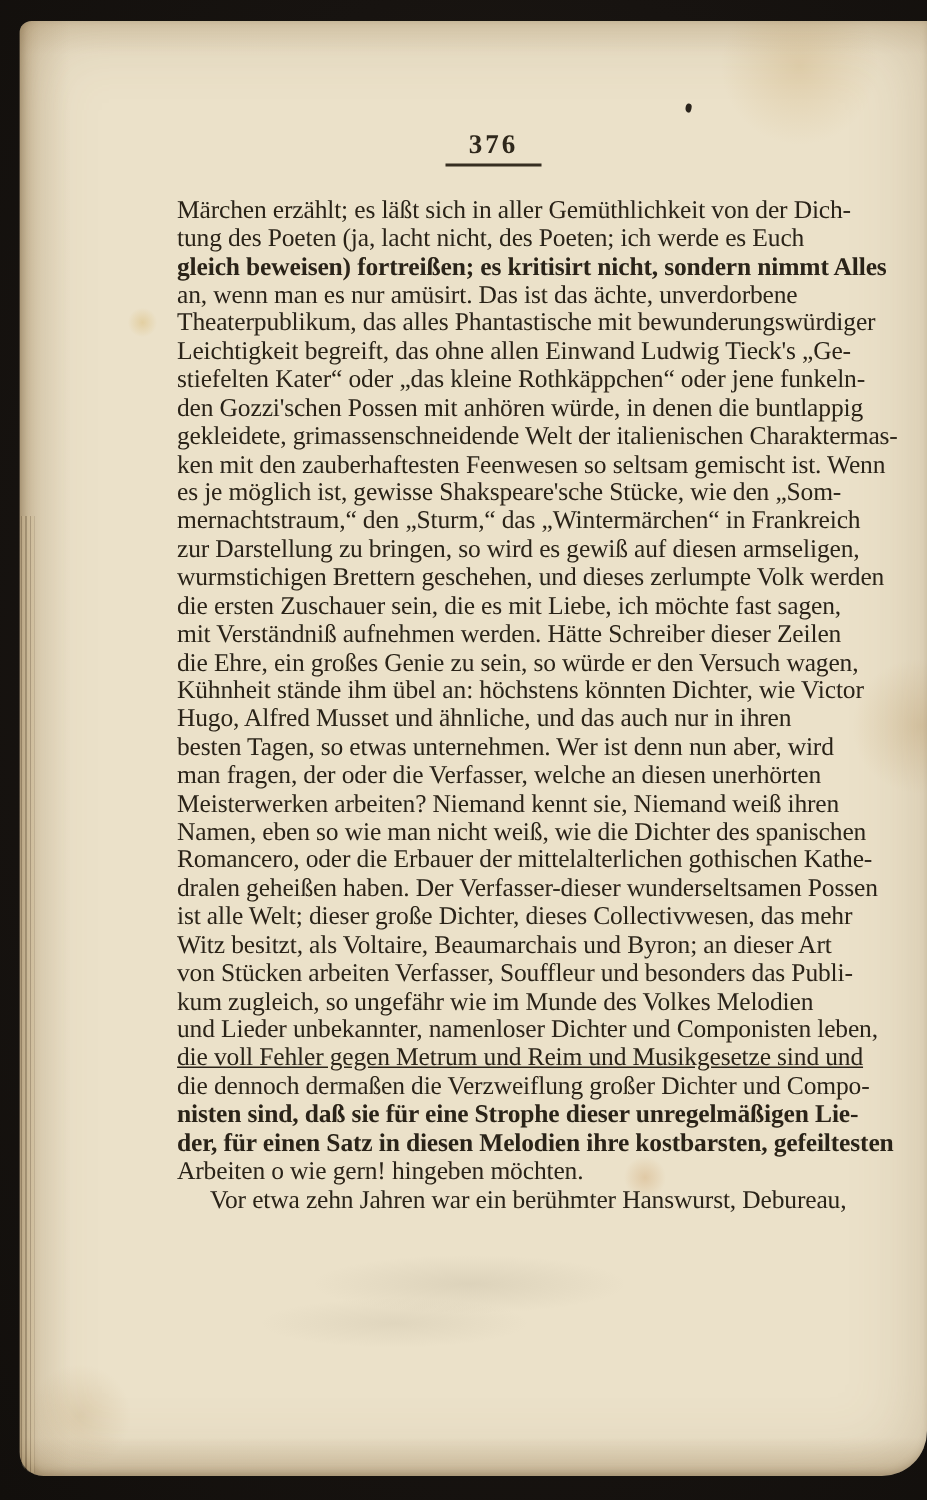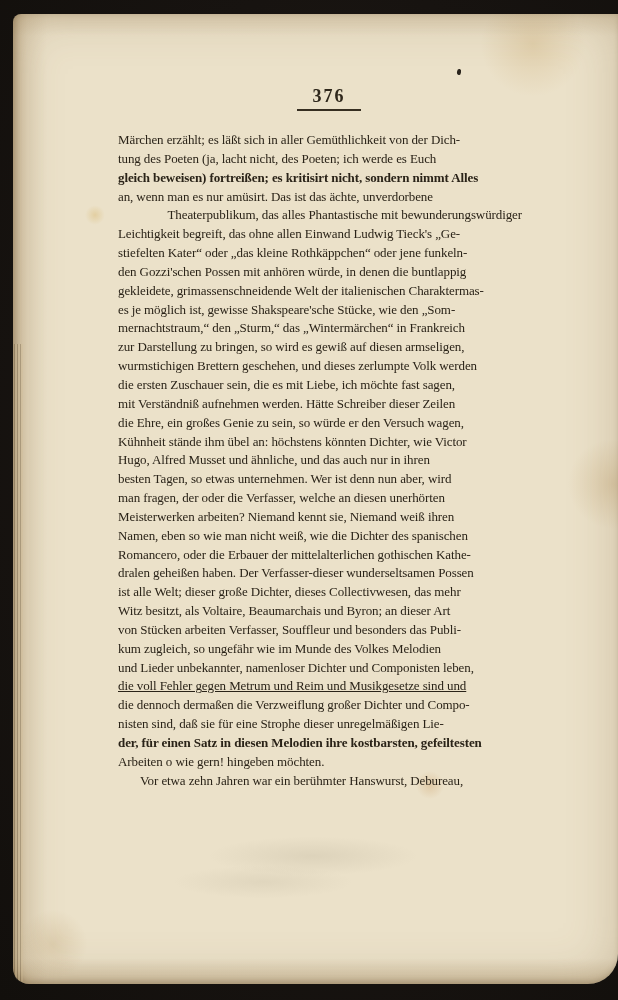--- a/index.html
+++ b/index.html
@@ -37,21 +37,21 @@
   .page-number{
     display:inline-block;position:relative;left:9px;
     font-size:18px;letter-spacing:2px;color:#2f281c;font-weight:bold;
   }
   .page-rule{
     position:relative;left:9px;width:64px;height:0;
     border-top:2px solid #362e21;margin:2px auto 0;
   }
   .text-block{
     position:absolute;left:105px;top:117px;width:404px;
-    font-size:13px;line-height:18.85px;color:#2a2318;
+    font-size:17px;line-height:18.85px;color:#2a2318;
     letter-spacing:-0.1px;
   }
   .line{white-space:nowrap;}
   .line.indent{padding-left:22px;}
   .ink-speck{
     position:absolute;left:444px;top:55px;width:4px;height:6px;
     background:#2a241c;border-radius:50% 50% 40% 60%;transform:rotate(12deg);
   }
 </style>
 </head>
@@ -66,20 +66,21 @@
   <div class="text-block">
       <div class="line" style="word-spacing: 0px;">Märchen erzählt; es läßt sich in aller Gemüthlichkeit von der Dich-</div>
       <div class="line" style="word-spacing: 0px;">tung des Poeten (ja, lacht nicht, des Poeten; ich werde es Euch</div>
       <div class="line" style="word-spacing: 0px; font-weight: bold;">gleich beweisen) fortreißen; es kritisirt nicht, sondern nimmt Alles</div>
       <div class="line" style="word-spacing: 0px;">an, wenn man es nur amüsirt.  Das ist das ächte, unverdorbene</div>
       <div class="line" style="word-spacing: 0px; text-align: right;">Theaterpublikum, das alles Phantastische mit bewunderungswürdiger</div>
       <div class="line" style="word-spacing: 0px;">Leichtigkeit begreift, das ohne allen Einwand Ludwig Tieck's „Ge-</div>
       <div class="line" style="word-spacing: 0px;">stiefelten Kater“ oder „das kleine Rothkäppchen“ oder jene funkeln-</div>
       <div class="line" style="word-spacing: 0px;">den Gozzi'schen Possen mit anhören würde, in denen die buntlappig</div>
       <div class="line" style="word-spacing: 0px;">gekleidete, grimassenschneidende Welt der italienischen Charaktermas-</div>
+      <div class="line" style="word-spacing: 0px;">ken mit den zauberhaftesten Feenwesen so seltsam gemischt ist. Wenn</div>
       <div class="line" style="word-spacing: 0px;">es je möglich ist, gewisse Shakspeare'sche Stücke, wie den „Som-</div>
       <div class="line" style="word-spacing: 0px;">mernachtstraum,“ den „Sturm,“ das „Wintermärchen“ in Frankreich</div>
       <div class="line" style="word-spacing: 0px;">zur Darstellung zu bringen, so wird es gewiß auf diesen armseligen,</div>
       <div class="line" style="word-spacing: 0px;">wurmstichigen Brettern geschehen, und dieses zerlumpte Volk werden</div>
       <div class="line" style="word-spacing: 0px;">die ersten Zuschauer sein, die es mit Liebe, ich möchte fast sagen,</div>
       <div class="line" style="word-spacing: 0px;">mit Verständniß aufnehmen werden.  Hätte Schreiber dieser Zeilen</div>
       <div class="line" style="word-spacing: 0px;">die Ehre, ein großes Genie zu sein, so würde er den Versuch wagen,</div>
       <div class="line" style="word-spacing: 0px;">Kühnheit stände ihm übel an: höchstens könnten Dichter, wie Victor</div>
       <div class="line" style="word-spacing: 0px;">Hugo, Alfred Musset und ähnliche, und das auch nur in ihren</div>
       <div class="line" style="word-spacing: 0px;">besten Tagen, so etwas unternehmen.  Wer ist denn nun aber, wird</div>
@@ -88,19 +89,19 @@
       <div class="line" style="word-spacing: 0px;">Namen, eben so wie man nicht weiß, wie die Dichter des spanischen</div>
       <div class="line" style="word-spacing: 0px;">Romancero, oder die Erbauer der mittelalterlichen gothischen Kathe-</div>
       <div class="line" style="word-spacing: 0px;">dralen geheißen haben.  Der Verfasser-dieser wunderseltsamen Possen</div>
       <div class="line" style="word-spacing: 0px;">ist alle Welt; dieser große Dichter, dieses Collectivwesen, das mehr</div>
       <div class="line" style="word-spacing: 0px;">Witz besitzt, als Voltaire, Beaumarchais und Byron; an dieser Art</div>
       <div class="line" style="word-spacing: 0px;">von Stücken arbeiten Verfasser, Souffleur und besonders das Publi-</div>
       <div class="line" style="word-spacing: 0px;">kum zugleich, so ungefähr wie im Munde des Volkes Melodien</div>
       <div class="line" style="word-spacing: 0px;">und Lieder unbekannter, namenloser Dichter und Componisten leben,</div>
       <div class="line" style="word-spacing: 0px; text-decoration: underline;">die voll Fehler gegen Metrum und Reim und Musikgesetze sind und</div>
       <div class="line" style="word-spacing: 0px;">die dennoch dermaßen die Verzweiflung großer Dichter und Compo-</div>
-      <div class="line" style="word-spacing: 0px;">nisten sind, daß sie für eine Strophe dieser unregelmäßigen Lie-</div>
+      <div class="line" style="word-spacing: 0px; font-weight: bold;">nisten sind, daß sie für eine Strophe dieser unregelmäßigen Lie-</div>
       <div class="line" style="word-spacing: 0px; font-weight: bold;">der, für einen Satz in diesen Melodien ihre kostbarsten, gefeiltesten</div>
       <div class="line no-just">Arbeiten o wie gern! hingeben möchten.</div>
       <div class="line indent no-just">Vor etwa zehn Jahren war ein berühmter Hanswurst, Debureau,</div>
     </div>
   <div class="ink-speck"></div>
 </div>
 
 </body></html>

